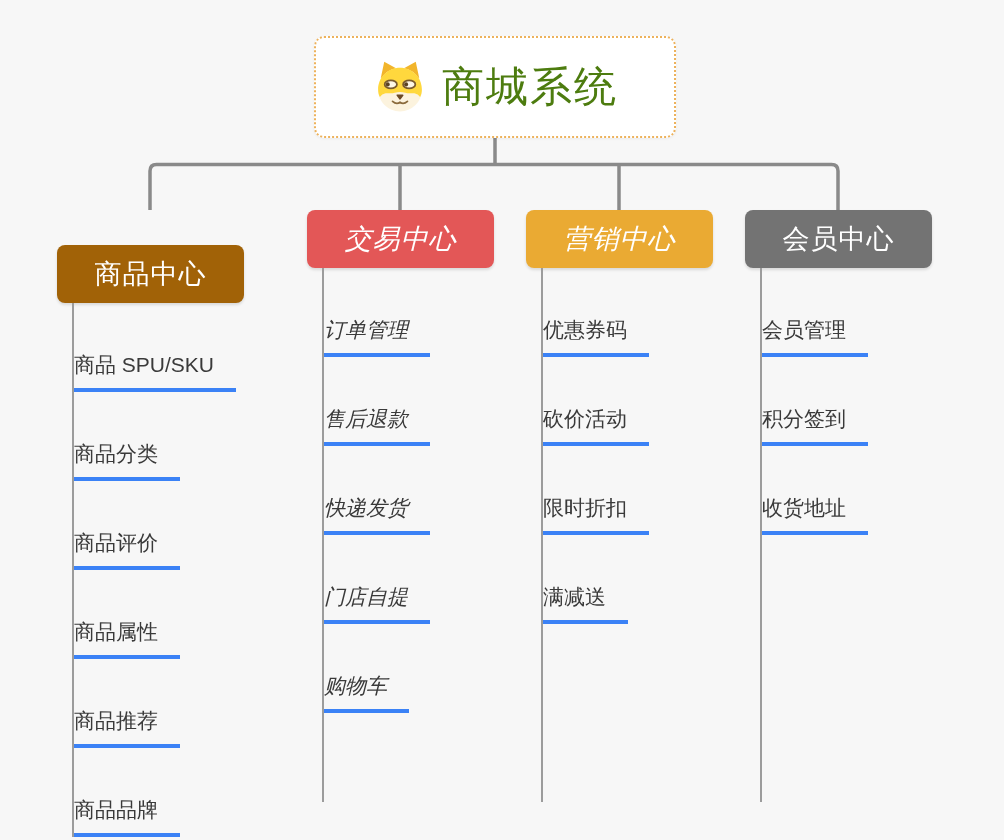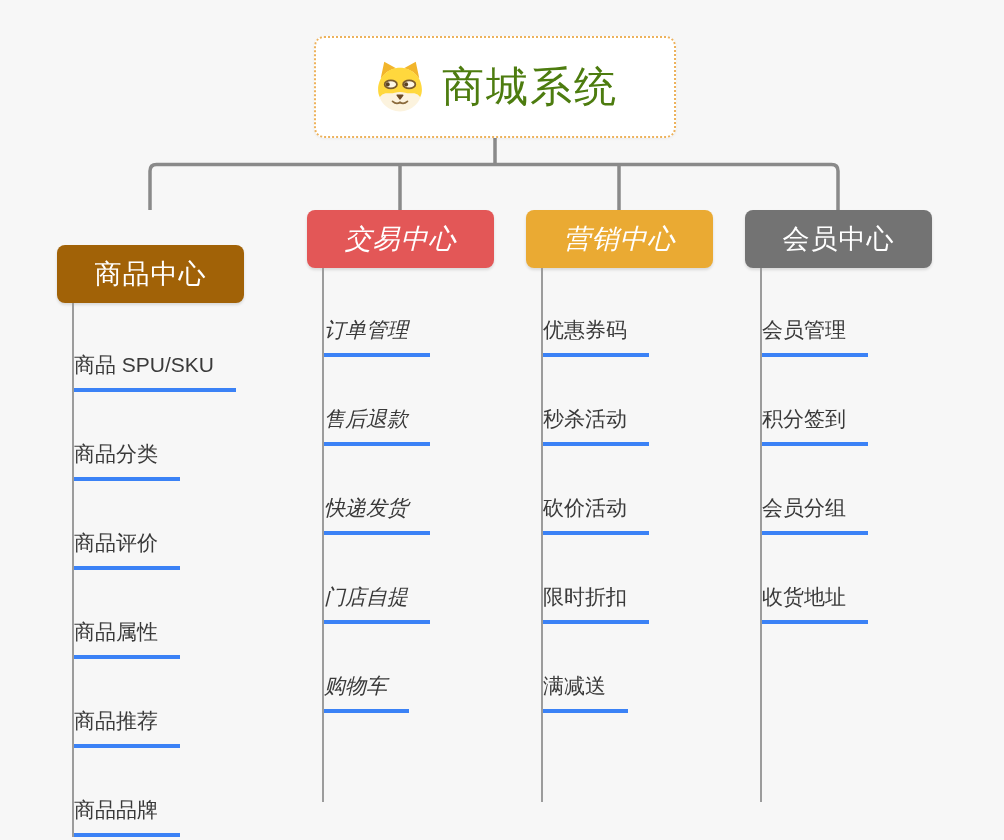--- a/index.html
+++ b/index.html
@@ -114,23 +114,20 @@
   </div>
 
   <div class="branch b2">
     <div class="branch-header" style="background: rgb(234, 170, 51); font-style: italic;">营销中心</div>
     <div class="items">
       <div class="vline" style="background: rgb(156, 156, 156);"></div>
       <div class="item">
           <span class="item-label">优惠券码</span>
         </div>
       <div class="item">
-          <span class="item-label">秒杀活动</span>
-        </div>
-      <div class="item">
           <span class="item-label">砍价活动</span>
         </div>
       <div class="item">
           <span class="item-label">限时折扣</span>
         </div>
       <div class="item">
           <span class="item-label">满减送</span>
         </div>
     </div>
   </div>
@@ -139,21 +136,18 @@
     <div class="branch-header" style="background: #737373;">会员中心</div>
     <div class="items">
       <div class="vline" style="background: rgb(156, 156, 156);"></div>
       <div class="item">
           <span class="item-label">会员管理</span>
         </div>
       <div class="item">
           <span class="item-label">积分签到</span>
         </div>
       <div class="item">
-          <span class="item-label">会员分组</span>
-        </div>
-      <div class="item">
           <span class="item-label">收货地址</span>
         </div>
     </div>
   </div>
 
 </div>
 
 </body></html>

